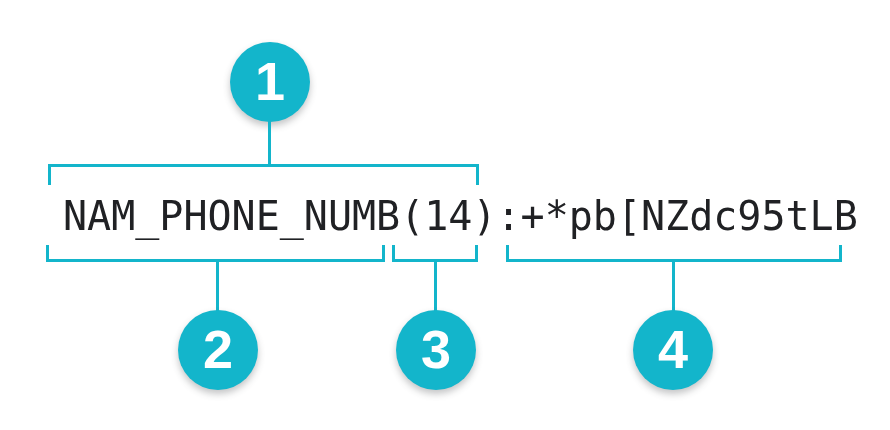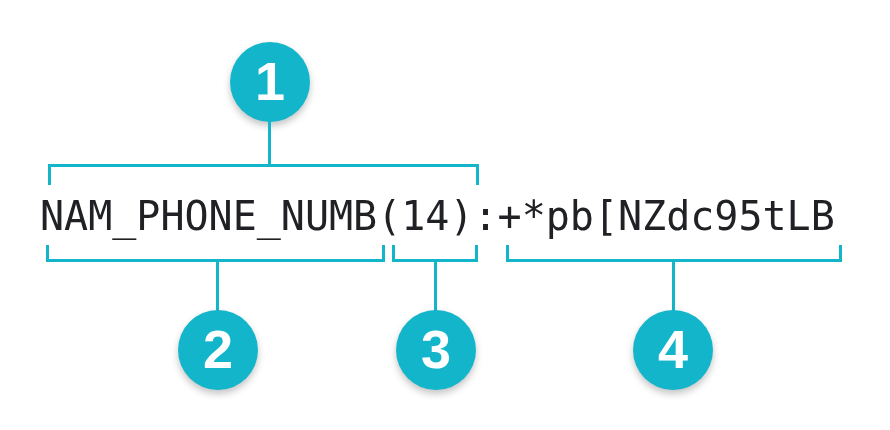--- a/index.html
+++ b/index.html
@@ -7,21 +7,21 @@
   .canvas {
     position: relative;
     width: 890px;
     height: 430px;
     background: #ffffff;
     overflow: hidden;
     font-family: "Liberation Sans", sans-serif;
   }
   .token {
     position: absolute;
-    left: 40px;
+    left: 63px;
     top: 193px;
     font-family: "DejaVu Sans Mono", monospace;
     font-size: 40px;
     line-height: 46px;
     letter-spacing: 0;
     white-space: pre;
     color: var(--text-color, #202124);
   }
   .bracket {
     position: absolute;

